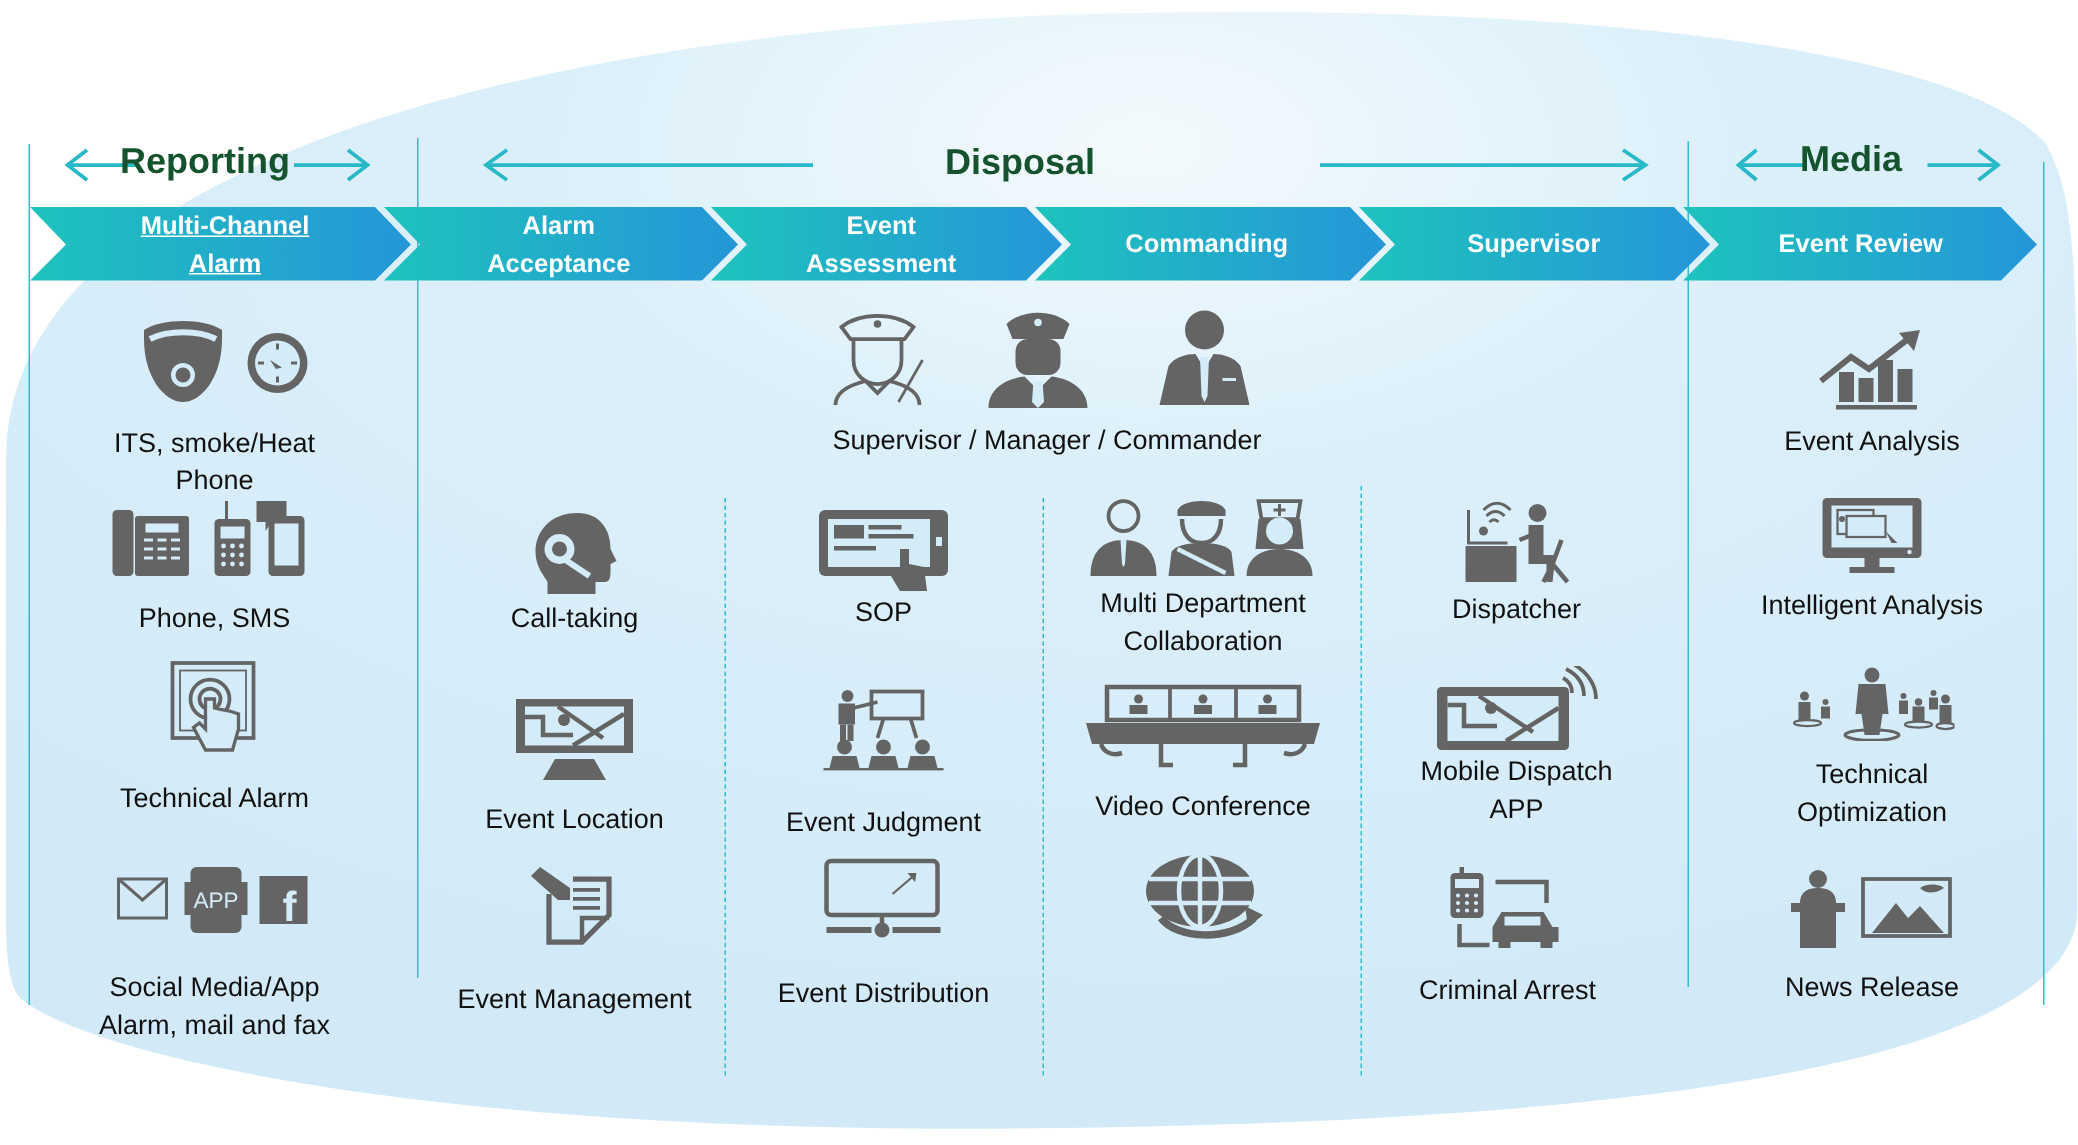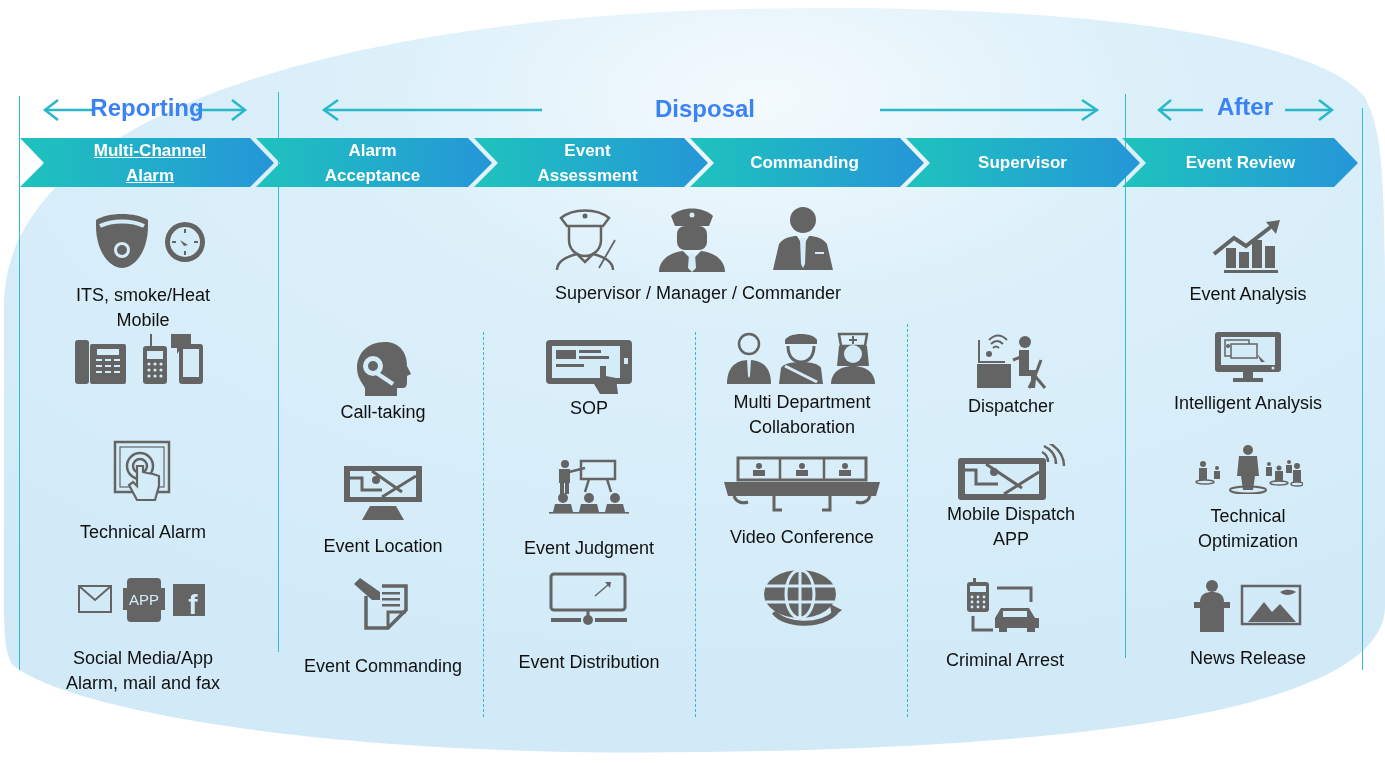--- a/index.html
+++ b/index.html
@@ -2,21 +2,21 @@
 <html><head>
 <meta charset="utf-8">
 <style>
   html, body { margin:0; padding:0; background:#ffffff; }
   body { width:1385px; height:763px; position:relative; overflow:hidden;
          font-family:"Liberation Sans", "DejaVu Sans", sans-serif; color:#111; }
   .bg-shape { position:absolute; left:4px; top:6px; width:1381px; height:752px; }
   .abs { position:absolute; }
   .vline { position:absolute; width:0; border-left:1.5px solid #35bccc; }
   .dline { position:absolute; width:0; border-left:1.2px dashed #35bccc; }
-  .phase { position:absolute; font-weight:bold; font-size:24px; color:#3b82f6; text-align:center; }
+  .phase { position:absolute; font-weight:bold; font-size:24px; color:#14532d; text-align:left; }
   .arrow-svg { position:absolute; overflow:visible; }
   .chev-label { position:absolute; top:138px; height:49px; display:flex; align-items:center; justify-content:center;
                 text-align:center; color:#fff; font-weight:bold; font-size:17px; line-height:25px; }
   .item { position:absolute; text-align:center; }
   .item svg { display:block; margin:0 auto; }
   .lbl { font-size:18px; line-height:25px; color:#111; text-align:center; white-space:nowrap; }
   .ic { fill:#646464; }
   .ics { fill:none; stroke:#646464; }
 </style>
 </head>
@@ -68,21 +68,21 @@
 <svg class="arrow-svg" style="left:1155px; top:96px;" width="185" height="28">
   <g stroke="#28b8c8" stroke-width="2.5" fill="none">
     <line x1="4" y1="14" x2="48" y2="14"></line>
       <polyline points="16,4 4,14 16,24"></polyline>
   </g>
   <g stroke="#28b8c8" stroke-width="2.5" fill="none">
     <line x1="130" y1="14" x2="176" y2="14"></line>
       <polyline points="164,4 177,14 164,24"></polyline>
   </g>
 </svg>
-<div class="phase" style="left:1200px; top:93px; width:90px;">After</div>
+<div class="phase" style="left:1200px; top:93px; width:90px;">Media</div>
 
 <svg class="abs" style="left:20px; top:138px;" width="1345" height="50" viewBox="0 0 1345 50">
   <defs>
     <linearGradient id="chevGrad" x1="0" y1="0" x2="1" y2="0">
       <stop offset="0" stop-color="#1ec3bd"></stop>
       <stop offset="1" stop-color="#2596d8"></stop>
     </linearGradient>
   </defs>
   <polygon points="0,0 230,0 254,25 230,49 0,49 24,25" fill="url(#chevGrad)"></polygon>
   <polygon points="236,0 448,0 472,25 448,49 236,49 260,25" fill="url(#chevGrad)"></polygon>
@@ -121,21 +121,21 @@
     <g>
       <circle cx="107" cy="30" r="20" class="ic"></circle>
       <circle cx="107" cy="30" r="15" fill="#d4ebf8"></circle>
       <line x1="107" y1="17" x2="107" y2="21" stroke="#646464" stroke-width="2"></line>
       <line x1="107" y1="39" x2="107" y2="43" stroke="#646464" stroke-width="2"></line>
       <line x1="94" y1="30" x2="98" y2="30" stroke="#646464" stroke-width="2"></line>
       <line x1="116" y1="30" x2="120" y2="30" stroke="#646464" stroke-width="2"></line>
       <path d="M102,28 L110,33 L106,34 Z" class="ic"></path>
     </g>
   </svg>
-  <div class="lbl" style="margin-top:11px;"><span>ITS, smoke/Heat</span><br><span>Mobile</span></div>
+  <div class="lbl" style="margin-top:11px;"><span>ITS, smoke/Heat</span><br><span>Phone</span></div>
 </div>
 
 <div class="item" style="left:40px; top:332px; width:206px;">
   <svg width="140" height="56" viewBox="0 0 140 56">
     <g>
       <rect x="2" y="8" width="14" height="44" rx="3" class="ic"></rect>
       <rect x="17" y="12" width="36" height="40" rx="2" class="ic"></rect>
       <rect x="24" y="17" width="22" height="6" fill="#d4ebf8"></rect>
       <g fill="#d4ebf8">
         <rect x="23" y="27" width="6" height="2"></rect>
@@ -164,20 +164,21 @@
           <circle cx="82" cy="44" r="1.6"></circle>
           <circle cx="88" cy="44" r="1.6"></circle>
       </g>
     </g>
     <g>
       <rect x="106" y="12" width="24" height="40" rx="3" class="ic"></rect>
       <rect x="110" y="17" width="16" height="28" fill="#d4ebf8"></rect>
       <path d="M98,2 L118,2 L118,16 L108,16 L104,22 L104,16 L98,16 Z" class="ic"></path>
     </g>
   </svg>
+  <div class="lbl" style="margin-top:12px;">Phone, SMS</div>
 </div>
 
 <div class="item" style="left:40px; top:440px; width:206px;">
   <svg width="60" height="72" viewBox="0 0 60 72">
     <rect x="2" y="2" width="54" height="50" class="ics" stroke-width="2.5"></rect>
     <rect x="7" y="7" width="44" height="40" class="ics" stroke-width="1.2"></rect>
     <circle cx="27" cy="26" r="13" class="ics" stroke-width="2.5"></circle>
     <circle cx="27" cy="26" r="7" class="ics" stroke-width="2.5"></circle>
     <path d="M24,26 L24,46 L20,42 L16,45 L24,60 L42,60 L46,46 L46,36 L40,34 L34,33 L30,32 L30,26 Z" fill="#d4ebf8" stroke="#646464" stroke-width="2.2"></path>
   </svg>
@@ -252,21 +253,21 @@
 
 <div class="item" style="left:290px; top:578px; width:186px;">
   <svg width="62" height="56" viewBox="0 0 62 56">
     <path d="M14,18 L14,50 L36,50 L54,32 L54,8 L30,8" class="ics" stroke-width="3.5"></path>
     <path d="M36,50 L36,34 L54,34" class="ics" stroke-width="3"></path>
     <rect x="30" y="14" width="18" height="2.5" class="ic"></rect>
       <rect x="30" y="20" width="18" height="2.5" class="ic"></rect>
       <rect x="30" y="26" width="18" height="2.5" class="ic"></rect>
     <path d="M2,6 L8,0 L28,14 L28,22 L20,22 Z" class="ic"></path>
   </svg>
-  <div class="lbl" style="margin-top:20px;">Event Commanding</div>
+  <div class="lbl" style="margin-top:20px;">Event Management</div>
 </div>
 
 <div class="item" style="left:496px; top:338px; width:186px;">
   <svg width="90" height="56" viewBox="0 0 90 56">
     <rect x="2" y="2" width="86" height="44" rx="4" class="ic"></rect>
     <rect x="8" y="8" width="68" height="32" fill="#d4ebf8"></rect>
     <rect x="12" y="12" width="20" height="9" class="ic"></rect>
     <rect x="35" y="12" width="22" height="3" class="ic"></rect>
       <rect x="35" y="18" width="30" height="3" class="ic"></rect>
     <rect x="12" y="26" width="28" height="3" class="ic"></rect>

